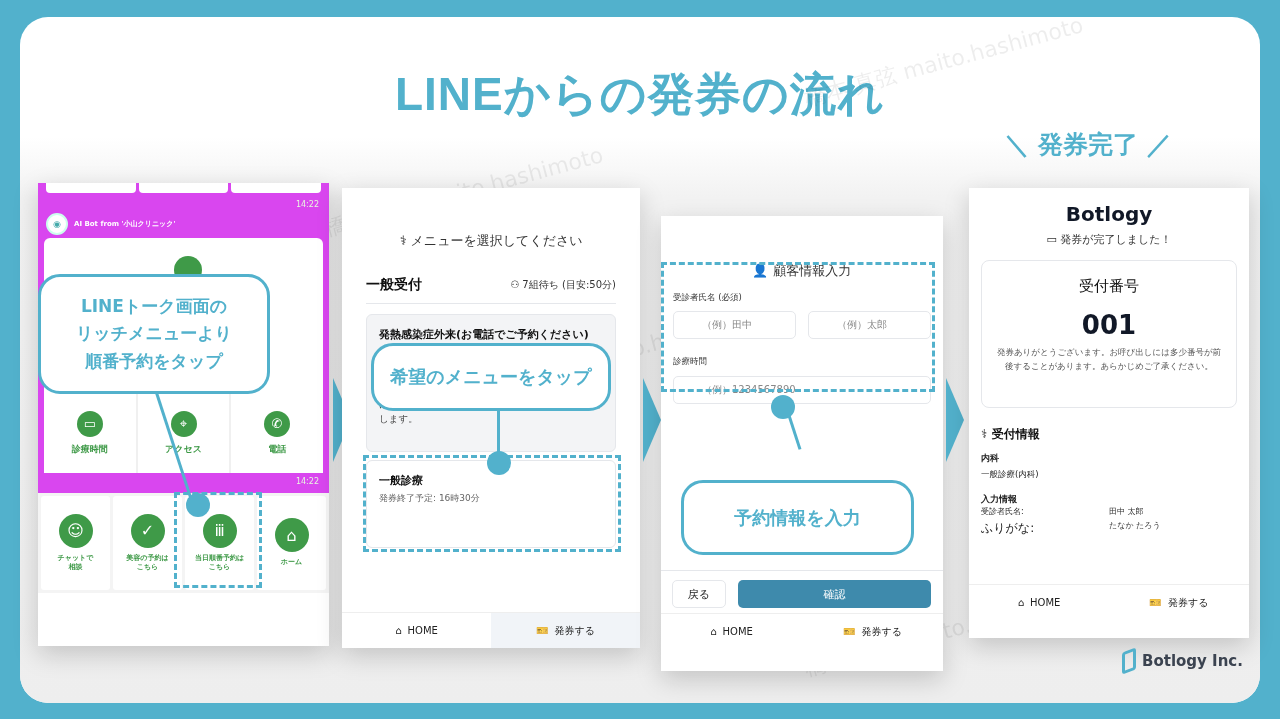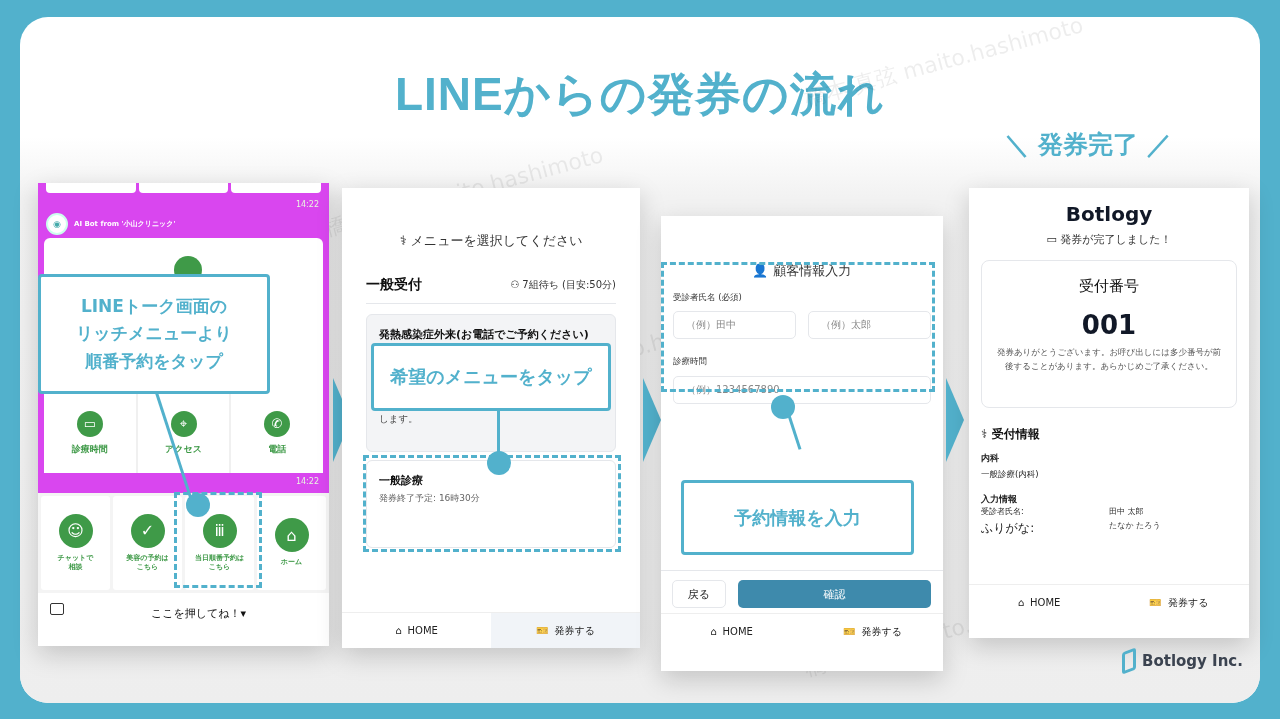--- a/index.html
+++ b/index.html
@@ -29,21 +29,21 @@
   .glabel { color: #3f9a48; font-size: 9px; font-weight: bold; }
   .rich-menu { position: absolute; left: 0; right: 0; top: 310px; height: 100px; background: #f4f4f4; display: flex; gap: 3px; padding: 3px; }
   .rich-menu .cell { flex: 1; background: #fff; border-radius: 3px; display:flex; flex-direction: column; align-items:center; justify-content:center; gap: 6px; }
   .rich-menu .gicon { width: 34px; height: 34px; font-size: 16px; }
   .rich-menu .glabel { font-size: 7px; text-align: center; line-height: 1.3; }
   .line-bottom { position: absolute; left: 0; right: 0; top: 410px; height: 40px; display: flex; align-items: center; }
   .kb-icon { position: absolute; left: 12px; top: 10px; width: 14px; height: 12px; border: 1.5px solid #333; border-radius: 2px; }
   .line-bottom-text { width: 100%; text-align: center; font-size: 11px; color: #111; padding-left: 30px; }
 
   
-  .callout { position: absolute; background: #fff; border: 3px solid #52b1cc; border-radius: 4px; color: #52b1cc; font-weight: bold; display: flex; align-items: center; justify-content: center; text-align: center; }
+  .callout { position: absolute; background: #fff; border: 3px solid #52b1cc; border-radius: 22px; color: #52b1cc; font-weight: bold; display: flex; align-items: center; justify-content: center; text-align: center; }
   .dot { position: absolute; width: 24px; height: 24px; border-radius: 50%; background: #52b1cc; }
   .dash { position: absolute; border: 3px dashed #52b1cc; }
   .stem { position: absolute; background: #52b1cc; width: 3px; transform-origin: top left; }
 
   
   #p2 { left: 342px; top: 188px; width: 298px; height: 460px; }
   .p-head { position: absolute; left: 0; right: 0; text-align: center; font-size: 13px; color: #333; }
   .sect-title { position: absolute; left: 24px; top: 88px; font-size: 14px; font-weight: bold; color: #111; }
   .wait { position: absolute; right: 24px; top: 90px; font-size: 10px; color: #333; }
   .hr { position: absolute; left: 24px; right: 24px; height: 1px; background: #e5e7eb; }
@@ -51,21 +51,21 @@
   .menu-card .mt { font-size: 11px; font-weight: bold; color: #111; margin: 12px 12px 4px; }
   .menu-card .ms { font-size: 9px; color: #666; margin: 0 12px 4px; }
   .menu-card .md { font-size: 9.5px; color: #444; margin: 0 12px; line-height: 1.6; }
   .bnav { position: absolute; left: 0; right: 0; bottom: 0; height: 36px; display: flex; border-top: 1px solid #eee; }
   .bnav .nav { flex: 1; display: flex; align-items: center; justify-content: center; gap: 6px; font-size: 10px; color: #222; }
   .bnav .nav.active { background: #f1f4f8; }
 
   
   #p3 { left: 661px; top: 188px; width: 282px; height: 455px; margin-top: 28px; }
   .flabel { position: absolute; font-size: 8.5px; color: #333; }
-  .finput { position: absolute; height: 28px; border: 1px solid #e5e7eb; border-radius: 5px; font-size: 10px; color: #888; padding-left: 12px; display: flex; align-items: center; background: #fff; }
+  .finput { position: absolute; height: 28px; border: 1px solid #e5e7eb; border-radius: 5px; font-size: 10px; color: #888; padding-left: 28px; display: flex; align-items: center; background: #fff; }
   .btn { position: absolute; height: 28px; border-radius: 5px; display: flex; align-items: center; justify-content: center; font-size: 11px; }
 
   
   #p4 { left: 969px; top: 188px; width: 280px; height: 450px; }
   .brand { position: absolute; left: 0; right: 0; top: 14px; text-align: center; font-size: 20px; font-weight: bold; color: #111827; }
   .sub { position: absolute; left: 0; right: 0; top: 44px; text-align: center; font-size: 11px; color: #333; }
   .ticket-box { position: absolute; left: 12px; right: 12px; top: 72px; height: 148px; border: 1px solid #e5e7eb; border-radius: 8px; text-align: center; }
   .tlabel { margin-top: 16px; font-size: 15px; color: #111; }
   .tnum { margin-top: 14px; font-size: 26px; font-weight: bold; color: #111827; }
   .tnote { margin: 6px 14px 0; font-size: 8.5px; color: #555; line-height: 1.6; }
@@ -134,24 +134,20 @@
     <div class="cell">
       <div class="gicon">ⅲ</div>
       <div class="glabel" style="white-space:pre-line">当日順番予約は
 こちら</div>
     </div>
     <div class="cell">
       <div class="gicon">⌂</div>
       <div class="glabel" style="white-space:pre-line">ホーム</div>
     </div>
   </div>
-  <div class="line-bottom">
-    <div class="kb-icon"></div>
-    <div class="line-bottom-text">ここを押してね！▾</div>
-  </div>
 </div>
 
 <div class="arrow" style="left:333px;top:378px"></div>
 
 <div class="panel" id="p2">
   <div class="p-head" style="top:44px">
     <span>⚕</span>
     <span>メニューを選択してください</span>
   </div>
   <div class="sect-title">一般受付</div>

